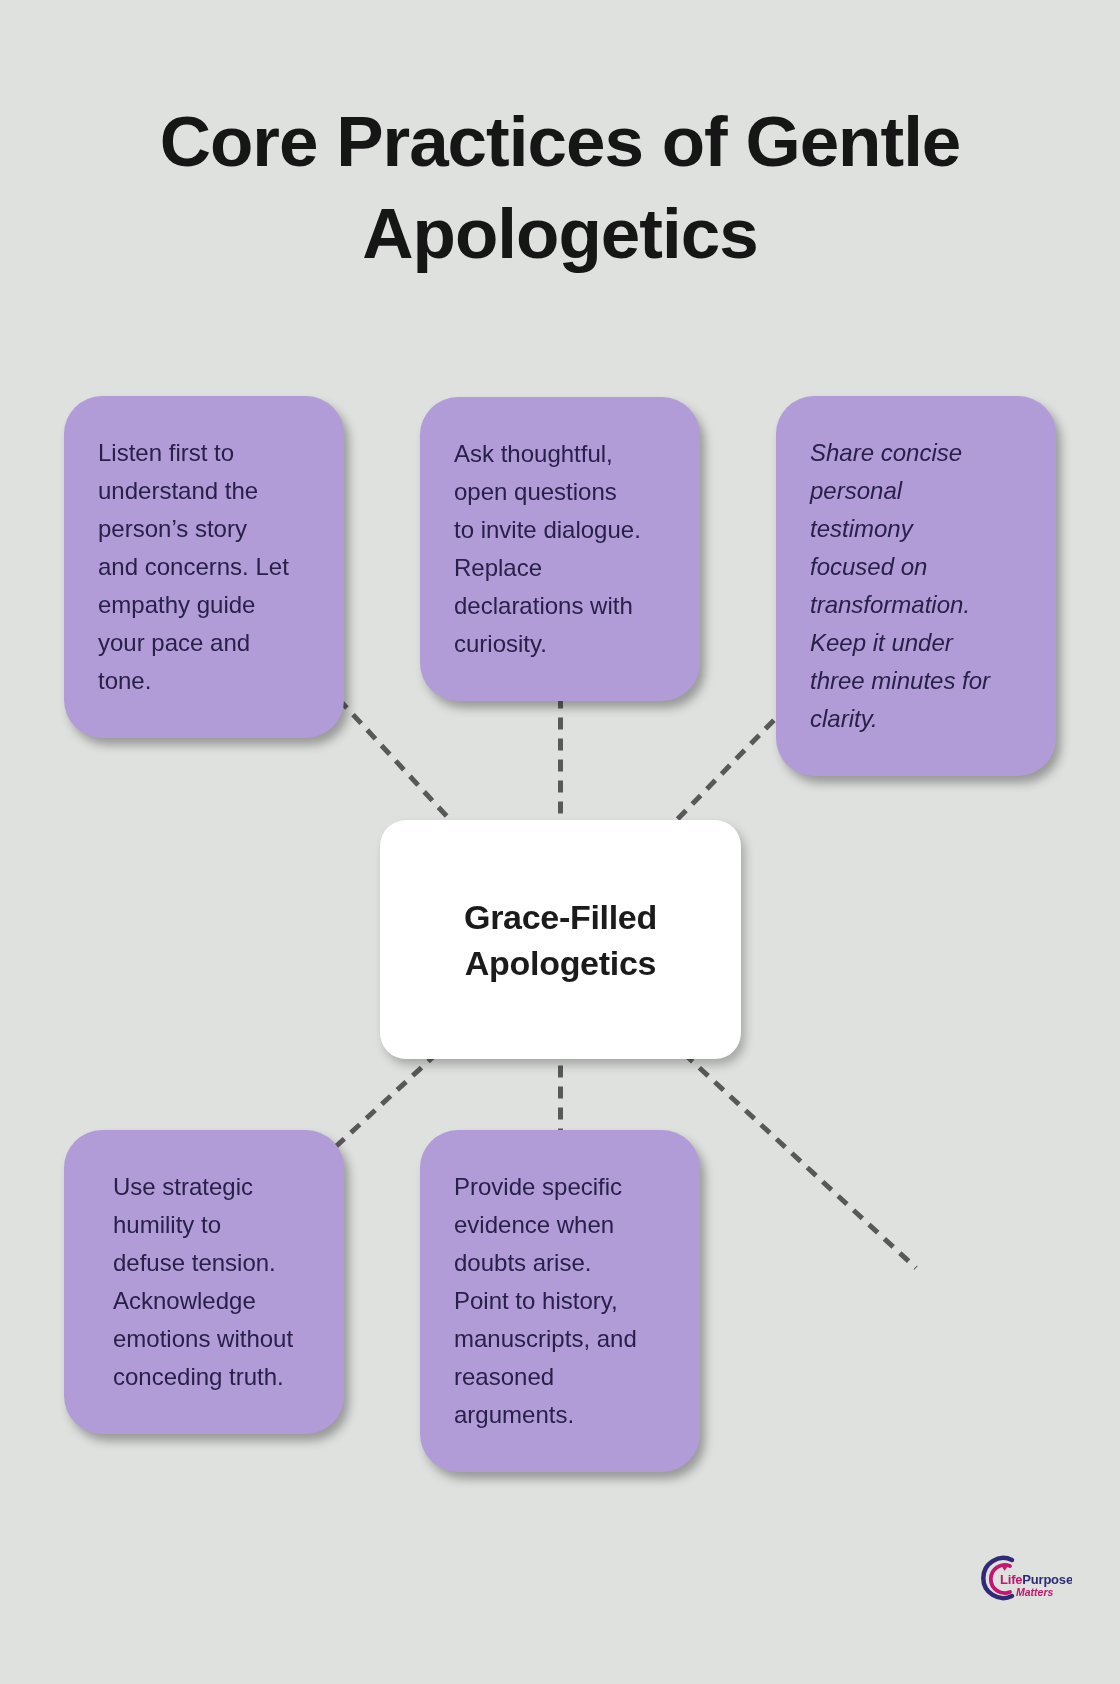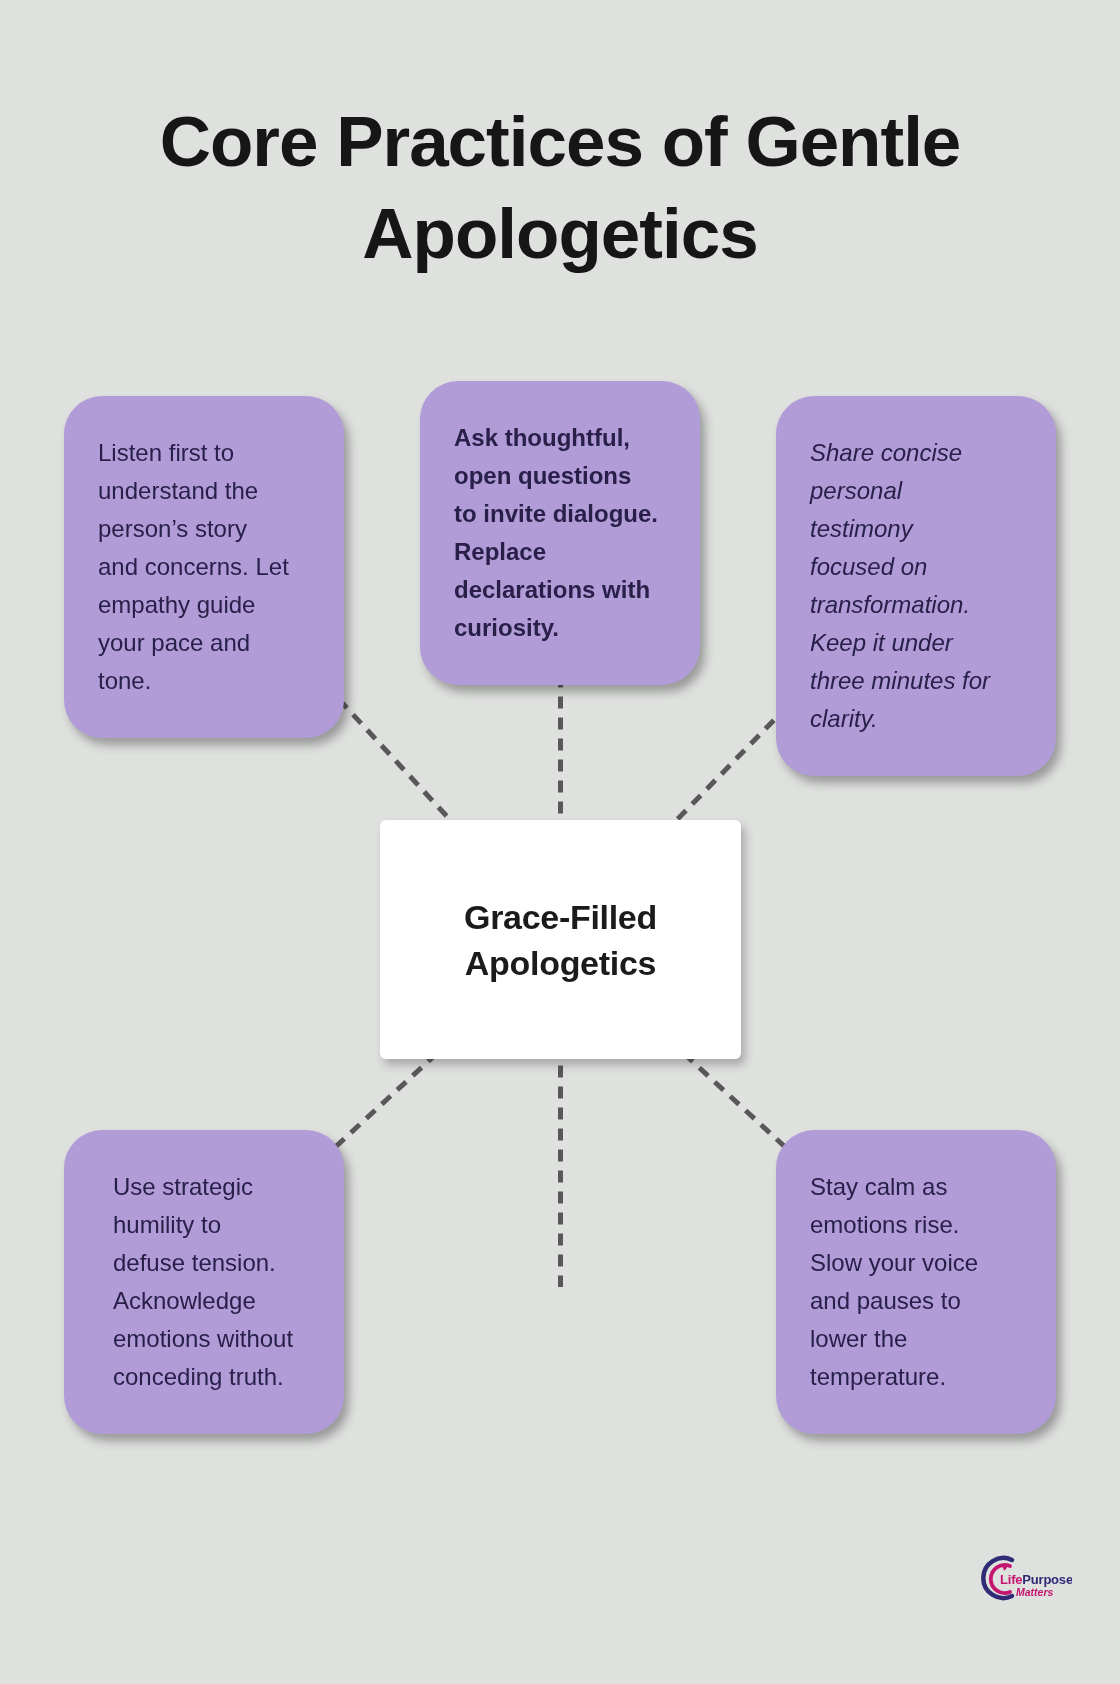--- a/index.html
+++ b/index.html
@@ -31,28 +31,28 @@
     position:absolute;z-index:2;box-sizing:border-box;width:280px;
     background:var(--card-fill);border-radius:38px;
     padding:26px 18px 26px 22px;
     box-shadow:5px 7px 10px rgba(40,40,40,0.38);
   }
   .card p{
     margin:12px;white-space:pre-line;
     font-size:24px;line-height:38px;color:var(--card-text);
   }
   .c1{left:64px;top:396px;}
-  .c2{left:420px;top:381px;font-weight:bold;}
+  .c2{left:420px;top:397px;}
   .c3{left:776px;top:396px;font-style:italic;}
   .c4{left:64px;top:1130px;padding-left:37px;}
   .c5{left:420px;top:1130px;}
   .c6{left:776px;top:1130px;}
   .center-card{
     position:absolute;z-index:3;left:380px;top:820px;width:361px;height:239px;
-    background:var(--center-fill);border-radius:6px;
+    background:var(--center-fill);border-radius:26px;
     box-shadow:4px 6px 10px rgba(40,40,40,0.30);
     display:flex;align-items:center;justify-content:center;
   }
   .center-card .label{
     white-space:pre-line;text-align:center;
     font-size:34px;line-height:46px;font-weight:700;letter-spacing:-0.3px;
     color:var(--center-text);
   }
   .logo{position:absolute;z-index:2;left:972px;top:1550px;width:100px;height:58px;}
   .arc-outer{stroke:var(--logo-navy);stroke-width:4.5;stroke-linecap:round;}
@@ -109,27 +109,28 @@
 clarity.</p>
   </div>
   <div class="card c4">
     <p>Use strategic
 humility to
 defuse tension.
 Acknowledge
 emotions without
 conceding truth.</p>
   </div>
-  <div class="card c6">
-    <p>Stay calm as
-emotions rise.
-Slow your voice
-and pauses to
-lower the
-temperature.</p>
+  <div class="card c5">
+    <p>Provide specific
+evidence when
+doubts arise.
+Point to history,
+manuscripts, and
+reasoned
+arguments.</p>
   </div>
 
   <div class="center-card">
     <div class="label">Grace-Filled
 Apologetics</div>
   </div>
 
   <svg class="logo" viewBox="0 0 100 58">
     <path class="arc-outer" d="M 40 10 A 20 20 0 1 0 40 46" fill="none"></path>
     <path class="arc-inner" d="M 38 16 A 14 14 0 1 0 38 42" fill="none"></path>

